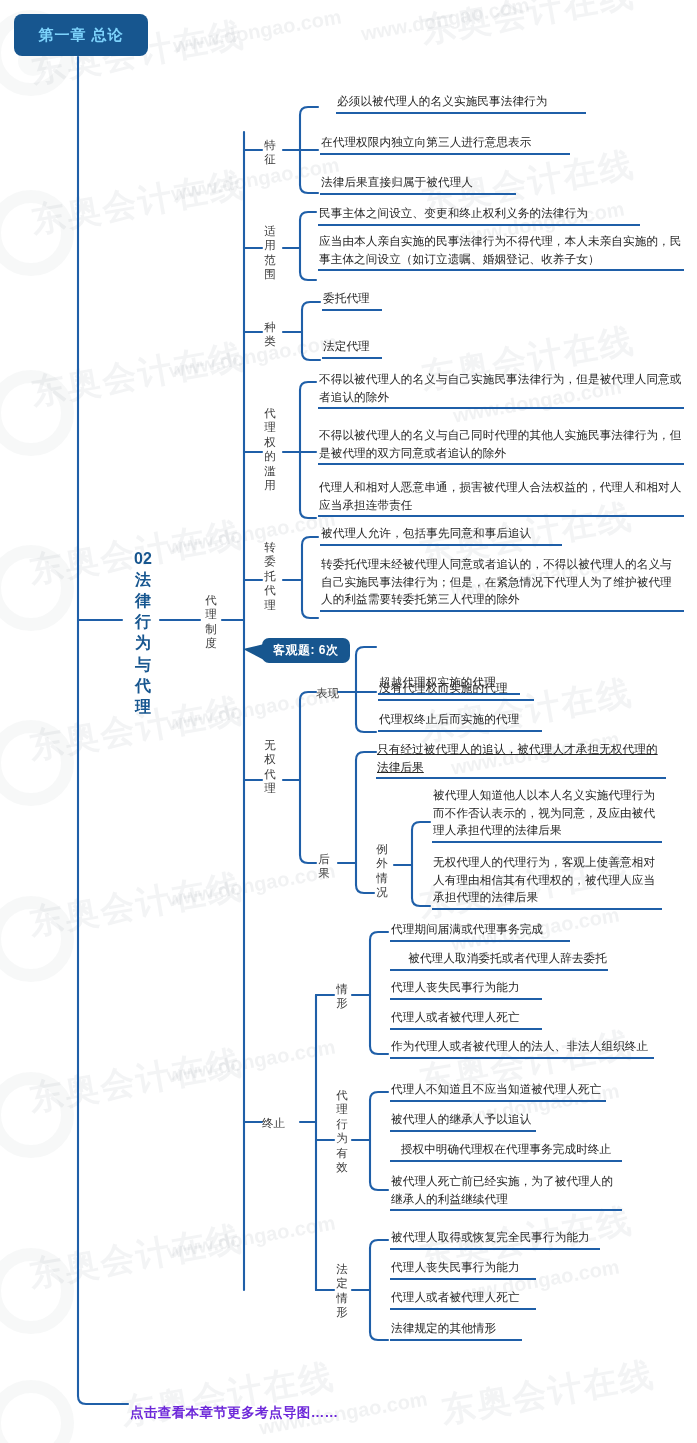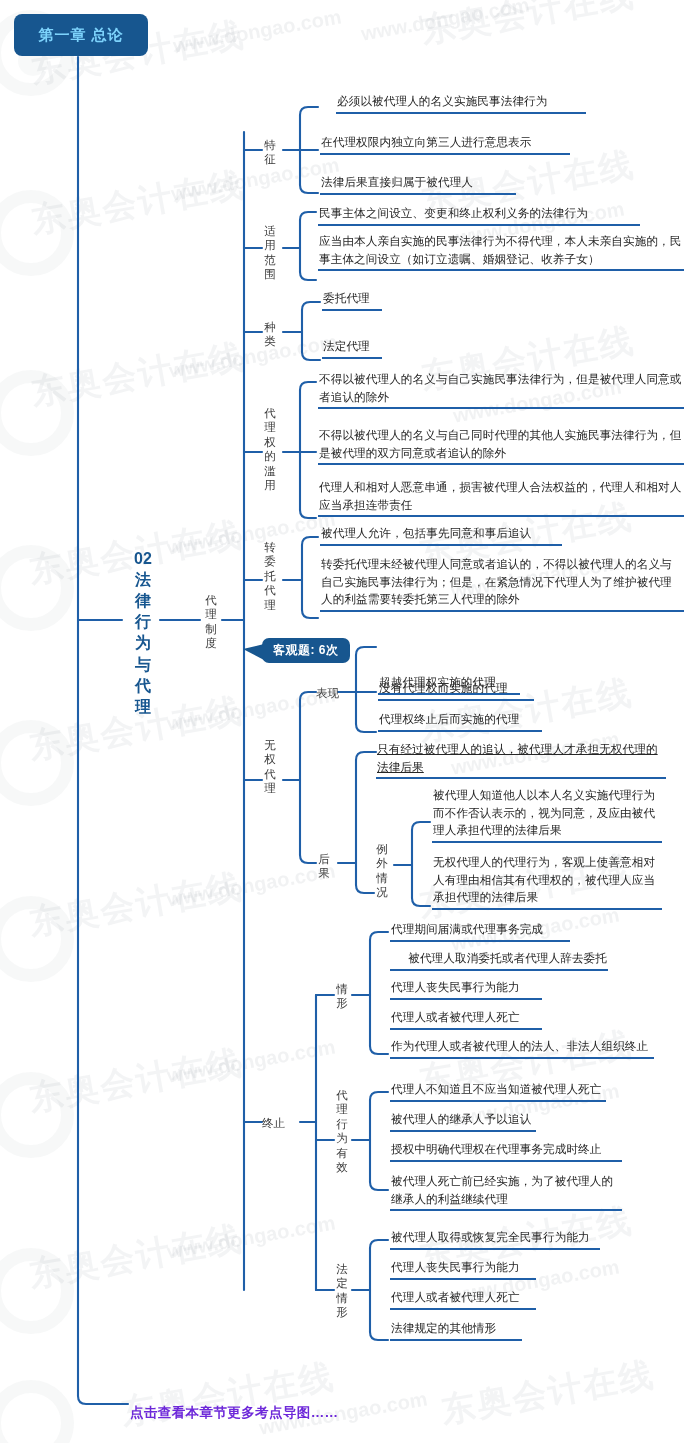--- a/index.html
+++ b/index.html
@@ -420,21 +420,21 @@
     <div class="vlabel" style="left:334px; top:1088px;">
       <span>代</span>
       <span>理</span>
       <span>行</span>
       <span>为</span>
       <span>有</span>
       <span>效</span>
     </div>
     <div class="leaf" style="left:390px; top:1080px; width:216px;">代理人不知道且不应当知道被代理人死亡</div>
     <div class="leaf" style="left:390px; top:1110px; width:146px;">被代理人的继承人予以追认</div>
-    <div class="leaf" style="left:390px; top:1140px; width:232px;">授权中明确代理权在代理事务完成时终止</div>
+    <div class="leaf" style="left:390px; top:1140px; width:232px;text-align:center;">授权中明确代理权在代理事务完成时终止</div>
     <div class="leaf" style="left:390px; top:1172px; width:232px;">被代理人死亡前已经实施，为了被代理人的继承人的利益继续代理</div>
 
     <div class="vlabel" style="left:334px; top:1262px;">
       <span>法</span>
       <span>定</span>
       <span>情</span>
       <span>形</span>
     </div>
     <div class="leaf" style="left:390px; top:1228px; width:210px;">被代理人取得或恢复完全民事行为能力</div>
     <div class="leaf" style="left:390px; top:1258px; width:146px;">代理人丧失民事行为能力</div>

